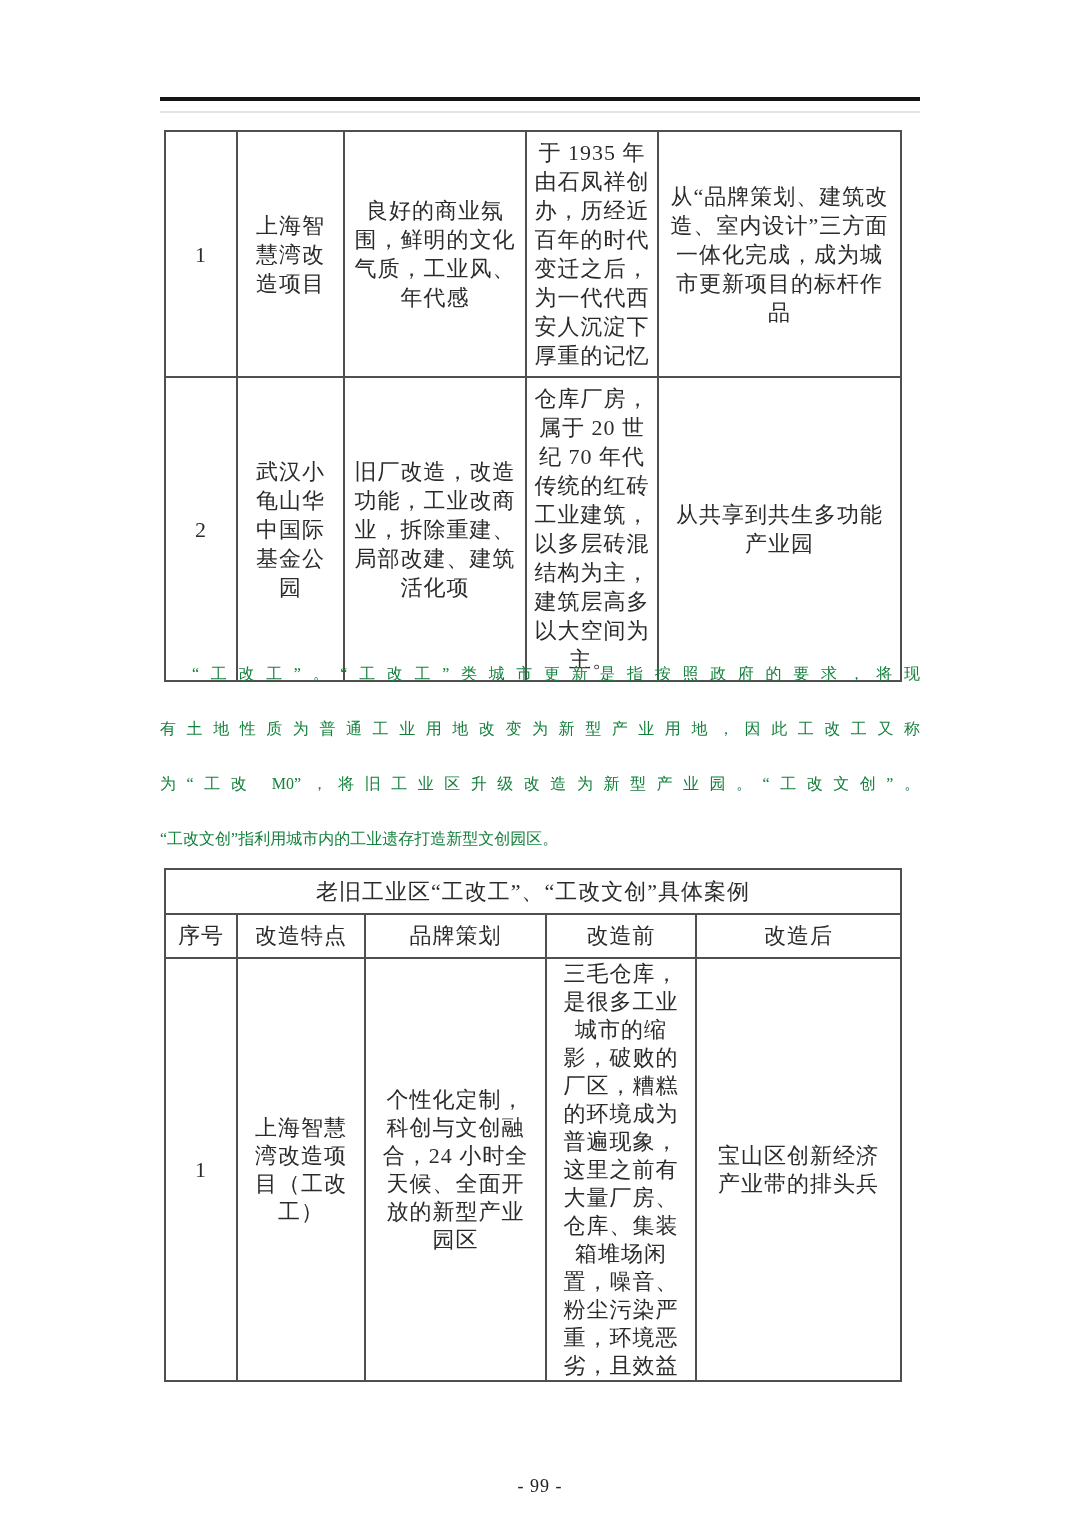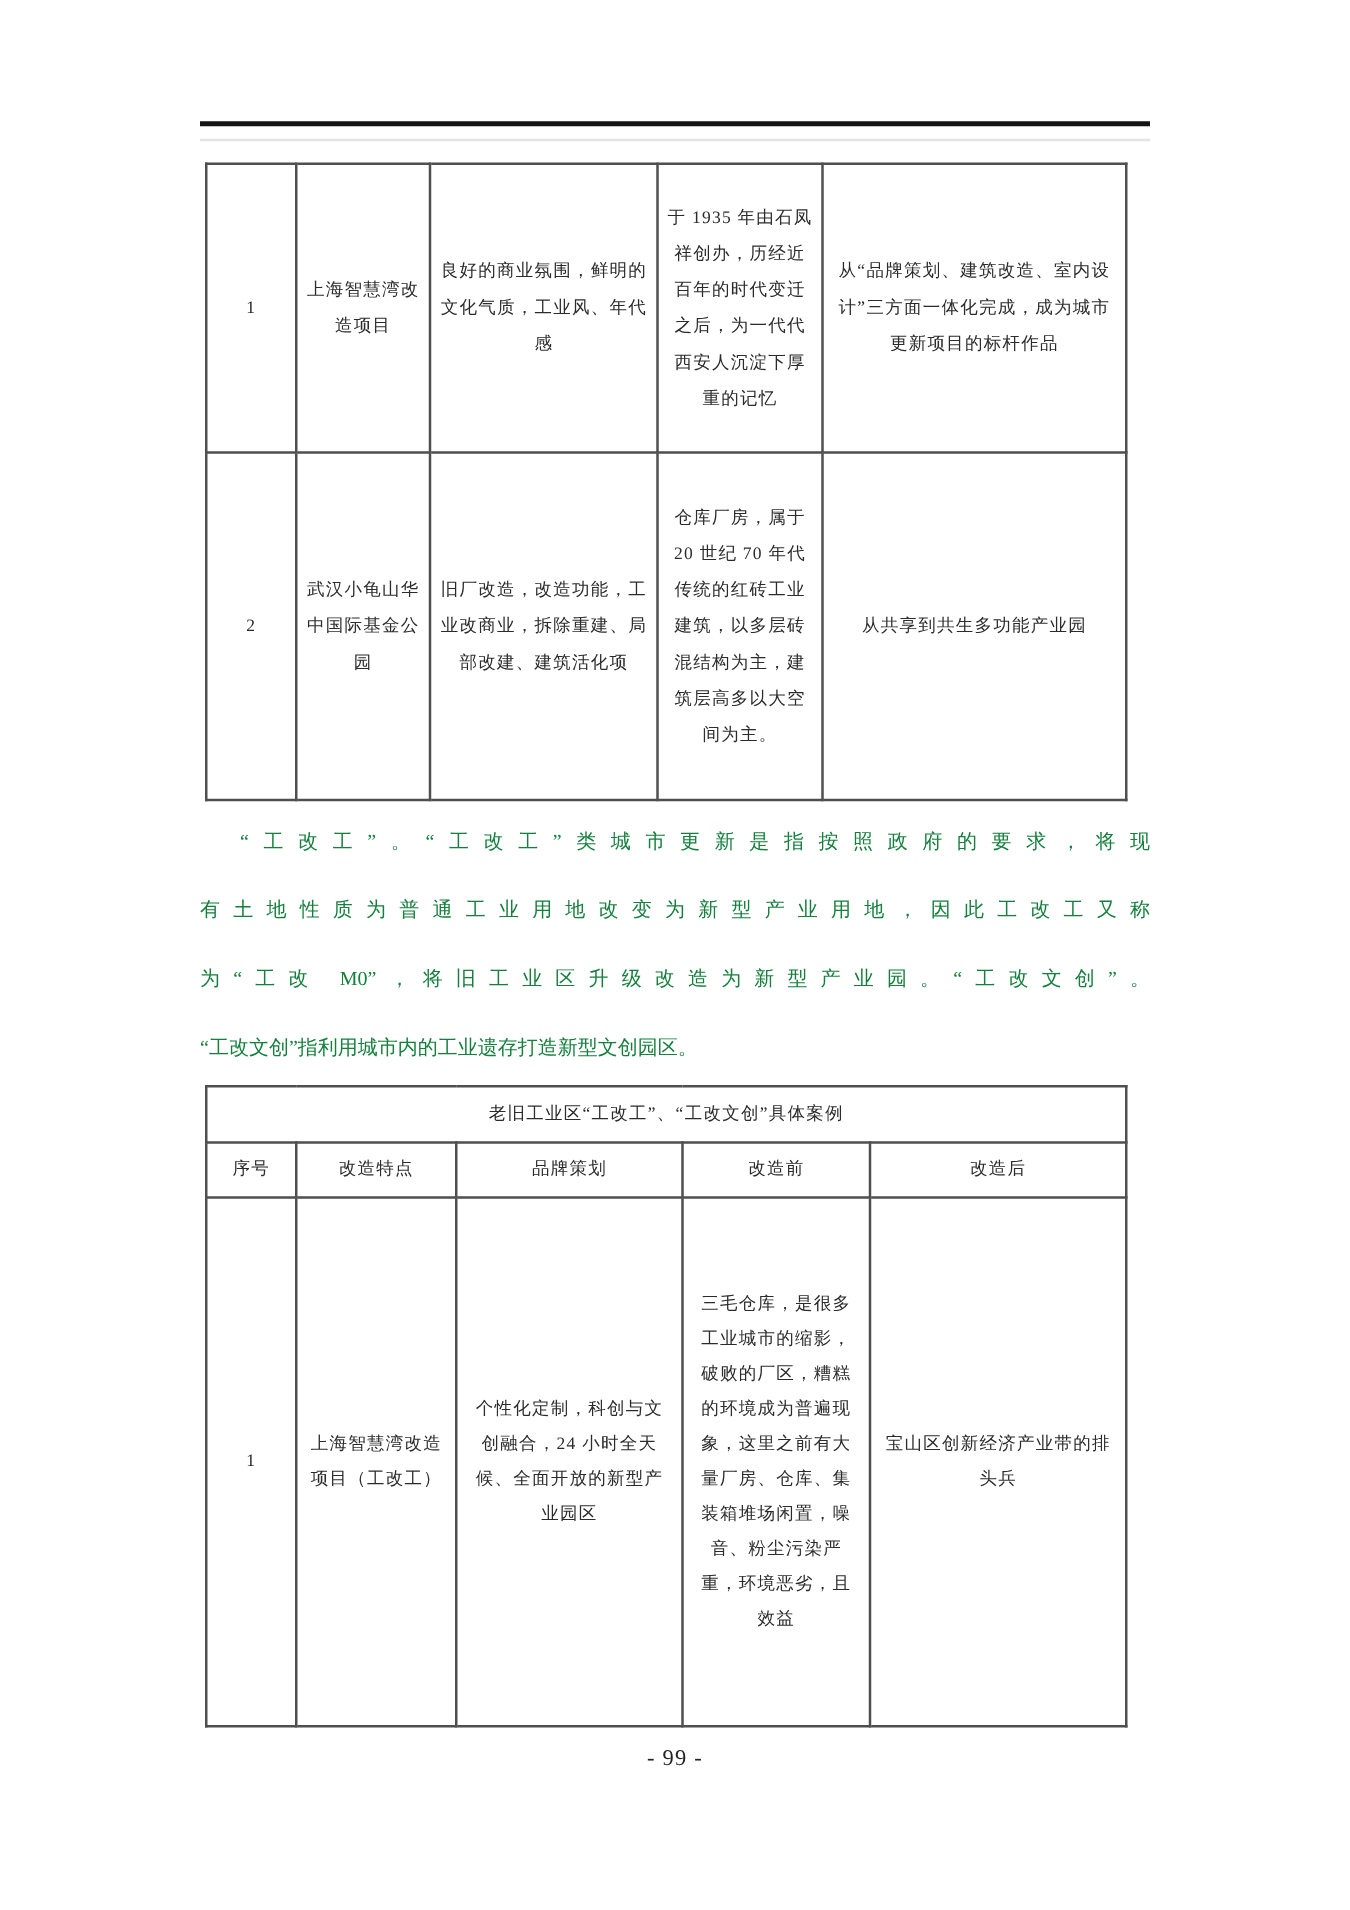--- a/index.html
+++ b/index.html
@@ -9,21 +9,21 @@
     overflow:hidden;
   }
   
   .head-rule{position:absolute;left:160px;top:97px;width:760px;height:4px;background:#151515;}
   .head-rule-shadow{position:absolute;left:160px;top:111px;width:760px;height:2px;background:#e4e4e4;}
 
   
   table.doc{border-collapse:collapse;table-layout:fixed;}
   table.doc td,table.doc th{
     border:2px solid #4f4f4f;vertical-align:middle;text-align:center;
-    font-size:14px;line-height:29px;letter-spacing:1px;color:#2b2b2b;
+    font-size:22px;line-height:29px;letter-spacing:1px;color:#2b2b2b;
     font-weight:normal;overflow:hidden;
   }
   
   .t1{position:absolute;left:164px;top:130px;width:736px;}
   .t1 td{padding:6px 7px;}
   .t1 .r1{height:231px;}
   .t1 .r2{height:278px;}
 
   
   .para{position:absolute;left:160px;top:646px;width:760px;font-size:16px;color:#15803d;}
@@ -35,21 +35,21 @@
   .t2{position:absolute;left:164px;top:868px;width:736px;}
   .t2 td,.t2 th{padding:0 10px;}
   .t2 .title-row{height:45px;}
   .t2 .title-row td{line-height:30px;}
   .t2 .head-row{height:44px;}
   .t2 .head-row td{line-height:30px;}
   .t2 .body-row{height:423px;}
   .t2 .body-row td{line-height:28px;border-radius:14px;}
 
   .page-num{
-    position:absolute;left:0;top:1396px;width:1080px;text-align:center;
+    position:absolute;left:0;top:1476px;width:1080px;text-align:center;
     font-size:18px;color:#222222;letter-spacing:1px;
   }
   .cell-text{width:100%;}
 </style>
 </head>
 <body>
 
 <div class="page">
 
   <div class="head-rule"></div>

